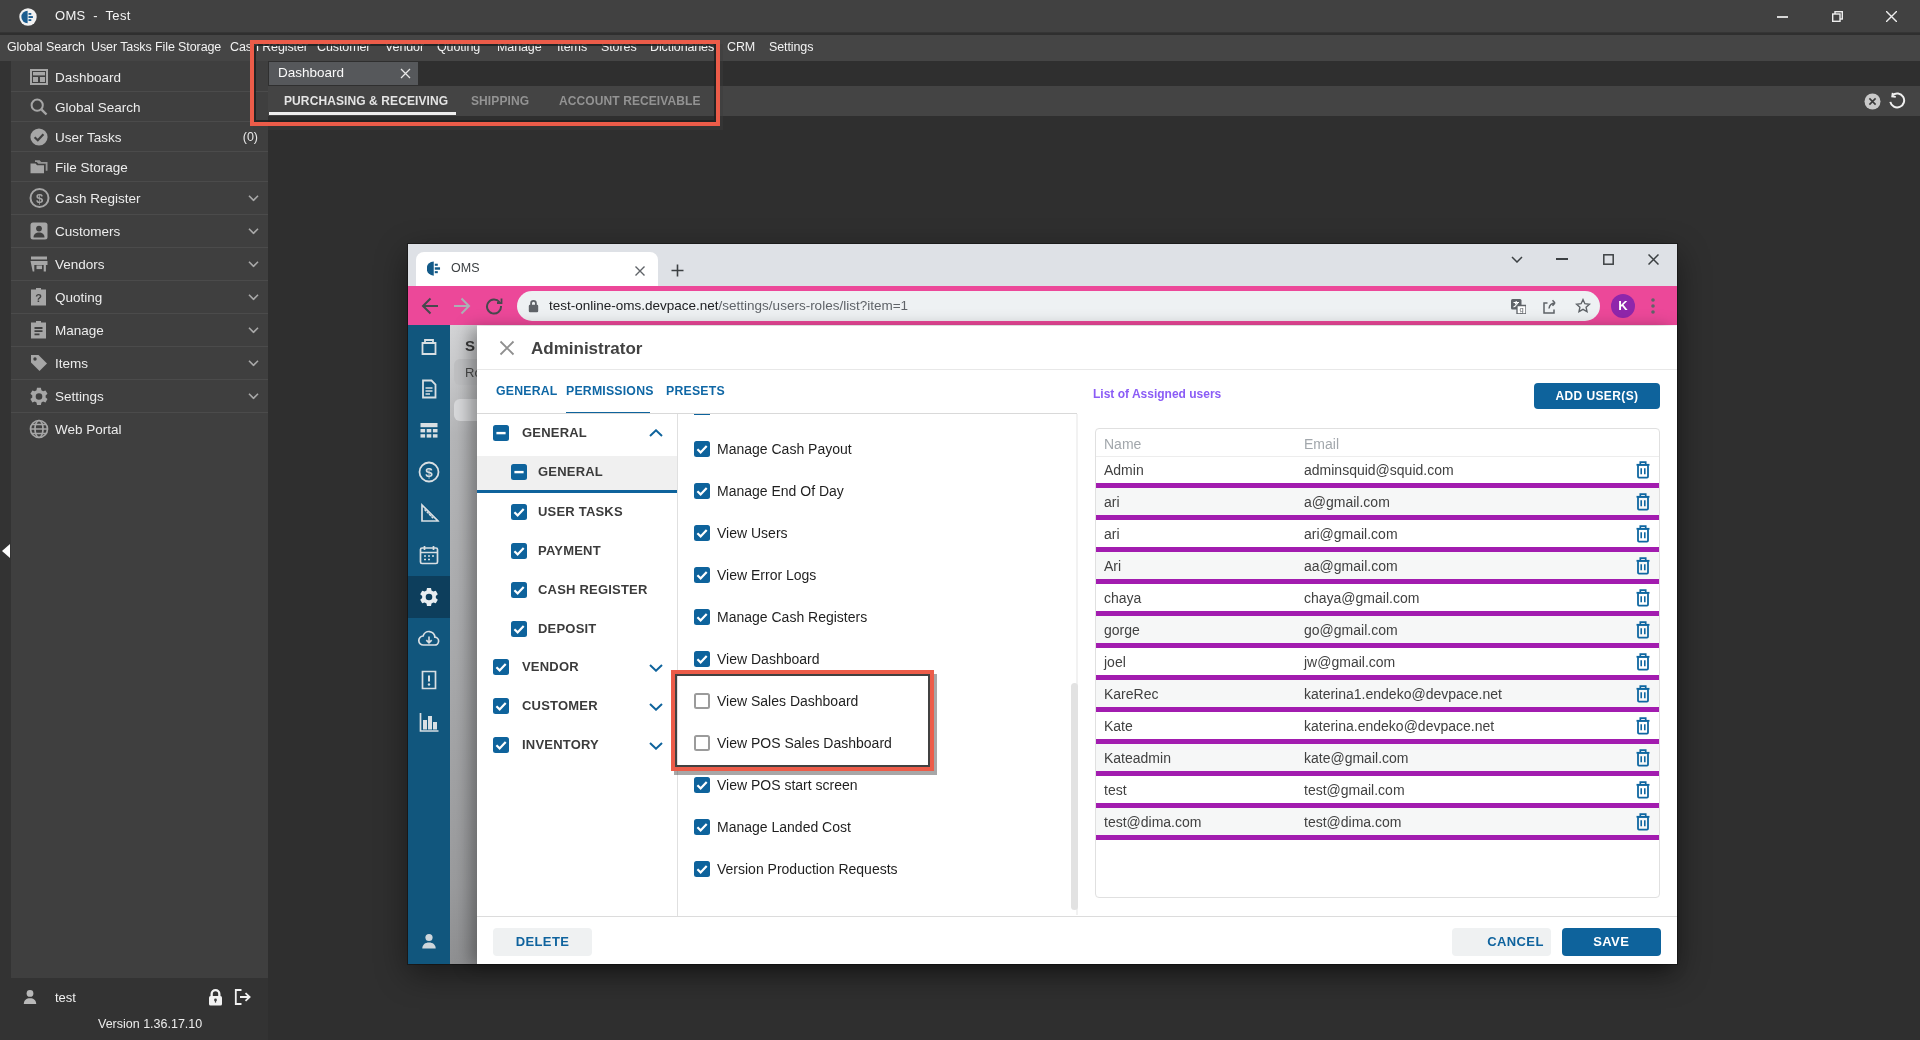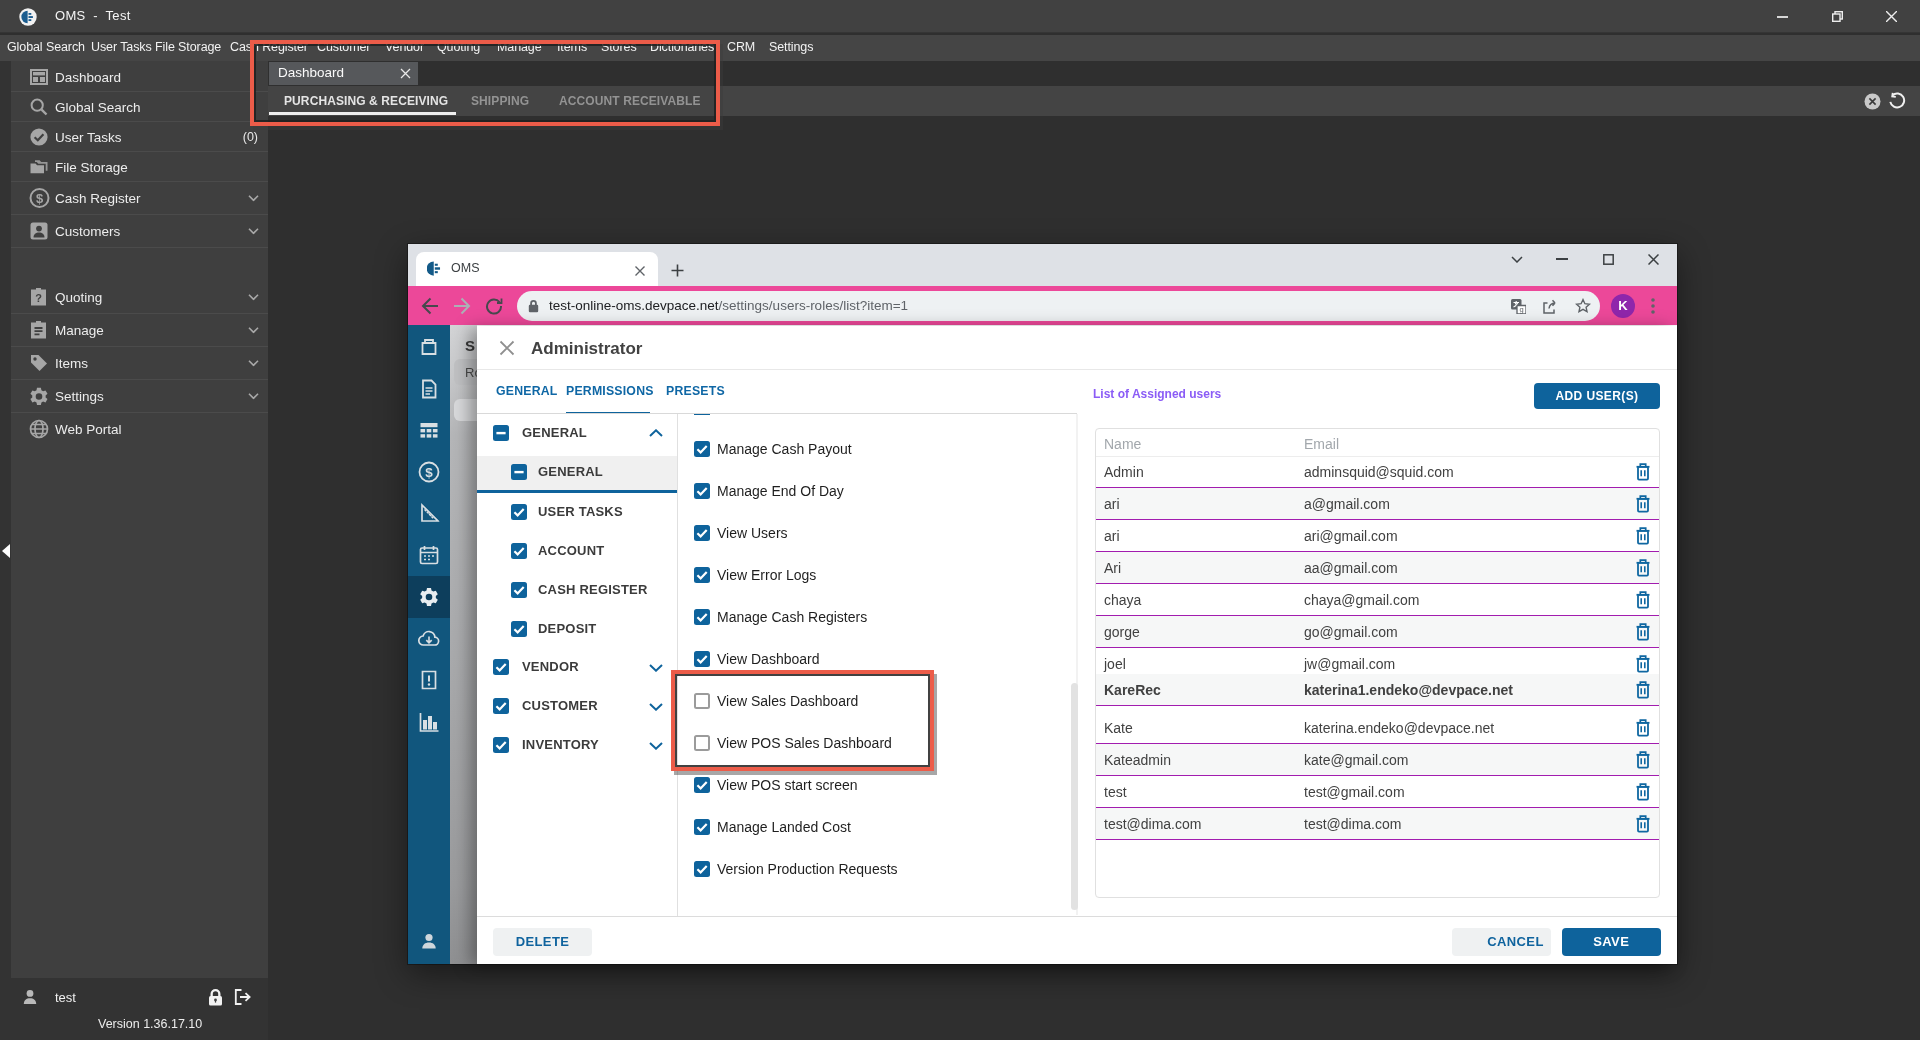--- a/index.html
+++ b/index.html
@@ -45,21 +45,21 @@
   #backstrip { left:42px; top:81px; width:27px; height:639px; background:linear-gradient(180deg, #d3d4d6 0px, #c9cacc 42px, #b5b6b8 110px, #a9aaac 330px, #9a9b9d 560px, #8f9092 639px); }
 
   
   #dlg { left:69px; top:82px; width:1200px; height:638px; background:#fff; box-shadow:-7px 2px 16px rgba(0,0,0,.35); }
   .dtab { position:absolute; top:57.5px; font-size:12.3px; font-weight:bold; color:#0f67a5; letter-spacing:.2px; }
   .cb, .cbi, .cbu { position:absolute; width:16px; height:16px; border-radius:2.5px; background:#0e639c; }
   .cbu { background:#fff; border:2px solid #9b9b9b; }
   .trlab { position:absolute; left:61px; top:50%; transform:translateY(-50%); font-size:13px; font-weight:bold; color:#3b3b3b; letter-spacing:.2px; }
   .mrow { position:absolute; left:216.5px; height:16px; }
   .mrow .lab { position:absolute; left:23.5px; top:50%; transform:translateY(-50%); font-size:14px; color:#1f1f1f; white-space:nowrap; }
-  .trow { position:absolute; left:0; width:563px; height:32px; border-bottom:1px solid #a21caf; }
+  .trow { position:absolute; left:0; width:563px; height:32px; border-bottom:5px solid #a21caf; }
   .trow.alt { background:#f6f7f7; }
   .trow .n { position:absolute; left:8px; top:50%; transform:translateY(-50%); font-size:14px; color:#414141; }
   .trow .e { position:absolute; left:208px; top:50%; transform:translateY(-50%); font-size:14px; color:#414141; }
   .trow svg { position:absolute; left:539px; top:50%; transform:translateY(-50%); }
   .btn { position:absolute; height:28px; border-radius:4px; font-size:13px; font-weight:bold; letter-spacing:.4px; text-align:center; line-height:28px; }
   .btn.light { background:#eff1f2; color:#0f639e; }
   .btn.fill { background:#0e639c; color:#fff; }
 
   
   .redbox { position:absolute; border:4.5px solid #ec5c49; box-shadow:inset 0 0 0 2px rgba(32,32,32,.85), 3px 4px 0 rgba(60,60,60,.45); }
@@ -169,20 +169,31 @@
     <svg class="ic" width="20" height="20" viewBox="0 0 20 20">
           <rect x="1.5" y="1.5" width="17" height="17" rx="2.5" fill="#a6a6a6"></rect>
           <circle cx="10" cy="7.6" r="2.9" fill="#3f3f3f"></circle>
           <path d="M4.5 16.5 c0-3.2 2.4-5 5.5-5 s5.5 1.8 5.5 5 z" fill="#3f3f3f"></path>
         </svg>
     <span class="t">Customers</span>
     <svg class="ch" width="11" height="7" viewBox="0 0 11 7" fill="none" stroke="#a8a8a8" stroke-width="1.6">
           <path d="M1 1.2 L5.5 5.8 L10 1.2"></path>
         </svg>
   </div>
+  <div class="sbrow" style="top:187px;height:33px">
+    <svg class="ic" width="20" height="20" viewBox="0 0 20 20" fill="#a6a6a6">
+          <rect x="2" y="2.5" width="16" height="3"></rect>
+          <path d="M1.5 7 h17 v4 h-1.6 v6.5 h-2.2 v-6.5 h-9.4 v6.5 h-1.6 z"></path>
+          <rect x="7.5" y="11.5" width="5.5" height="3.6"></rect>
+        </svg>
+    <span class="t">Vendors</span>
+    <svg class="ch" width="11" height="7" viewBox="0 0 11 7" fill="none" stroke="#a8a8a8" stroke-width="1.6">
+          <path d="M1 1.2 L5.5 5.8 L10 1.2"></path>
+        </svg>
+  </div>
   <div class="sbrow" style="top:220px;height:33px">
     <svg class="ic" width="19" height="20" viewBox="0 0 19 20">
           <path d="M2 2.5 h15 v16 h-15 z M7 1 h5 v3 h-5 z" fill="#a6a6a6"></path>
           <text x="9.5" y="14.5" font-size="11" font-weight="bold" fill="#3f3f3f" text-anchor="middle" font-family="Liberation Sans">?</text>
         </svg>
     <span class="t">Quoting</span>
     <svg class="ch" width="11" height="7" viewBox="0 0 11 7" fill="none" stroke="#a8a8a8" stroke-width="1.6">
           <path d="M1 1.2 L5.5 5.8 L10 1.2"></path>
         </svg>
   </div>
@@ -417,21 +428,21 @@
         <svg width="16" height="16" viewBox="0 0 16 16">
           <path d="M3.4 8.3 L6.6 11.4 L12.7 4.9" stroke="#fff" stroke-width="2.2" fill="none"></path>
         </svg>
       </div>
     <span class="trlab" style="left:61px;top:178px;transform:none;line-height:16px;">USER TASKS</span>
     <div class="cb" style="left:34px;top:216.5px;">
         <svg width="16" height="16" viewBox="0 0 16 16">
           <path d="M3.4 8.3 L6.6 11.4 L12.7 4.9" stroke="#fff" stroke-width="2.2" fill="none"></path>
         </svg>
       </div>
-    <span class="trlab" style="left:61px;top:216.5px;transform:none;line-height:16px;">ACCOUNT</span>
+    <span class="trlab" style="left:61px;top:216.5px;transform:none;line-height:16px;">PAYMENT</span>
     <div class="cb" style="left:34px;top:255.5px;">
         <svg width="16" height="16" viewBox="0 0 16 16">
           <path d="M3.4 8.3 L6.6 11.4 L12.7 4.9" stroke="#fff" stroke-width="2.2" fill="none"></path>
         </svg>
       </div>
     <span class="trlab" style="left:61px;top:255.5px;transform:none;line-height:16px;">CASH REGISTER</span>
     <div class="cb" style="left:34px;top:294.5px;">
         <svg width="16" height="16" viewBox="0 0 16 16">
           <path d="M3.4 8.3 L6.6 11.4 L12.7 4.9" stroke="#fff" stroke-width="2.2" fill="none"></path>
         </svg>
@@ -618,21 +629,21 @@
       <div class="trow" style="top:219px;">
           <span class="n">joel</span>
           <span class="e">jw@gmail.com</span>
           <svg width="16" height="18" viewBox="0 0 16 18" stroke="#0f67a1" fill="none">
             <path d="M1.5 3.8 H14.5" stroke-width="1.8"></path>
             <path d="M5.3 3.8 V1.2 H10.7 V3.8" stroke-width="1.7"></path>
             <rect x="3" y="3.8" width="10" height="12.8" rx="1" stroke-width="1.8"></rect>
             <path d="M6.2 7.2 V13.2 M9.8 7.2 V13.2" stroke-width="1.6"></path>
           </svg>
         </div>
-      <div class="trow alt" style="top:245px;font-weight:bold;">
+      <div class="trow alt" style="top:251px;">
           <span class="n">KareRec</span>
           <span class="e">katerina1.endeko@devpace.net</span>
           <svg width="16" height="18" viewBox="0 0 16 18" stroke="#0f67a1" fill="none">
             <path d="M1.5 3.8 H14.5" stroke-width="1.8"></path>
             <path d="M5.3 3.8 V1.2 H10.7 V3.8" stroke-width="1.7"></path>
             <rect x="3" y="3.8" width="10" height="12.8" rx="1" stroke-width="1.8"></rect>
             <path d="M6.2 7.2 V13.2 M9.8 7.2 V13.2" stroke-width="1.6"></path>
           </svg>
         </div>
       <div class="trow alt" style="top:315px;">

